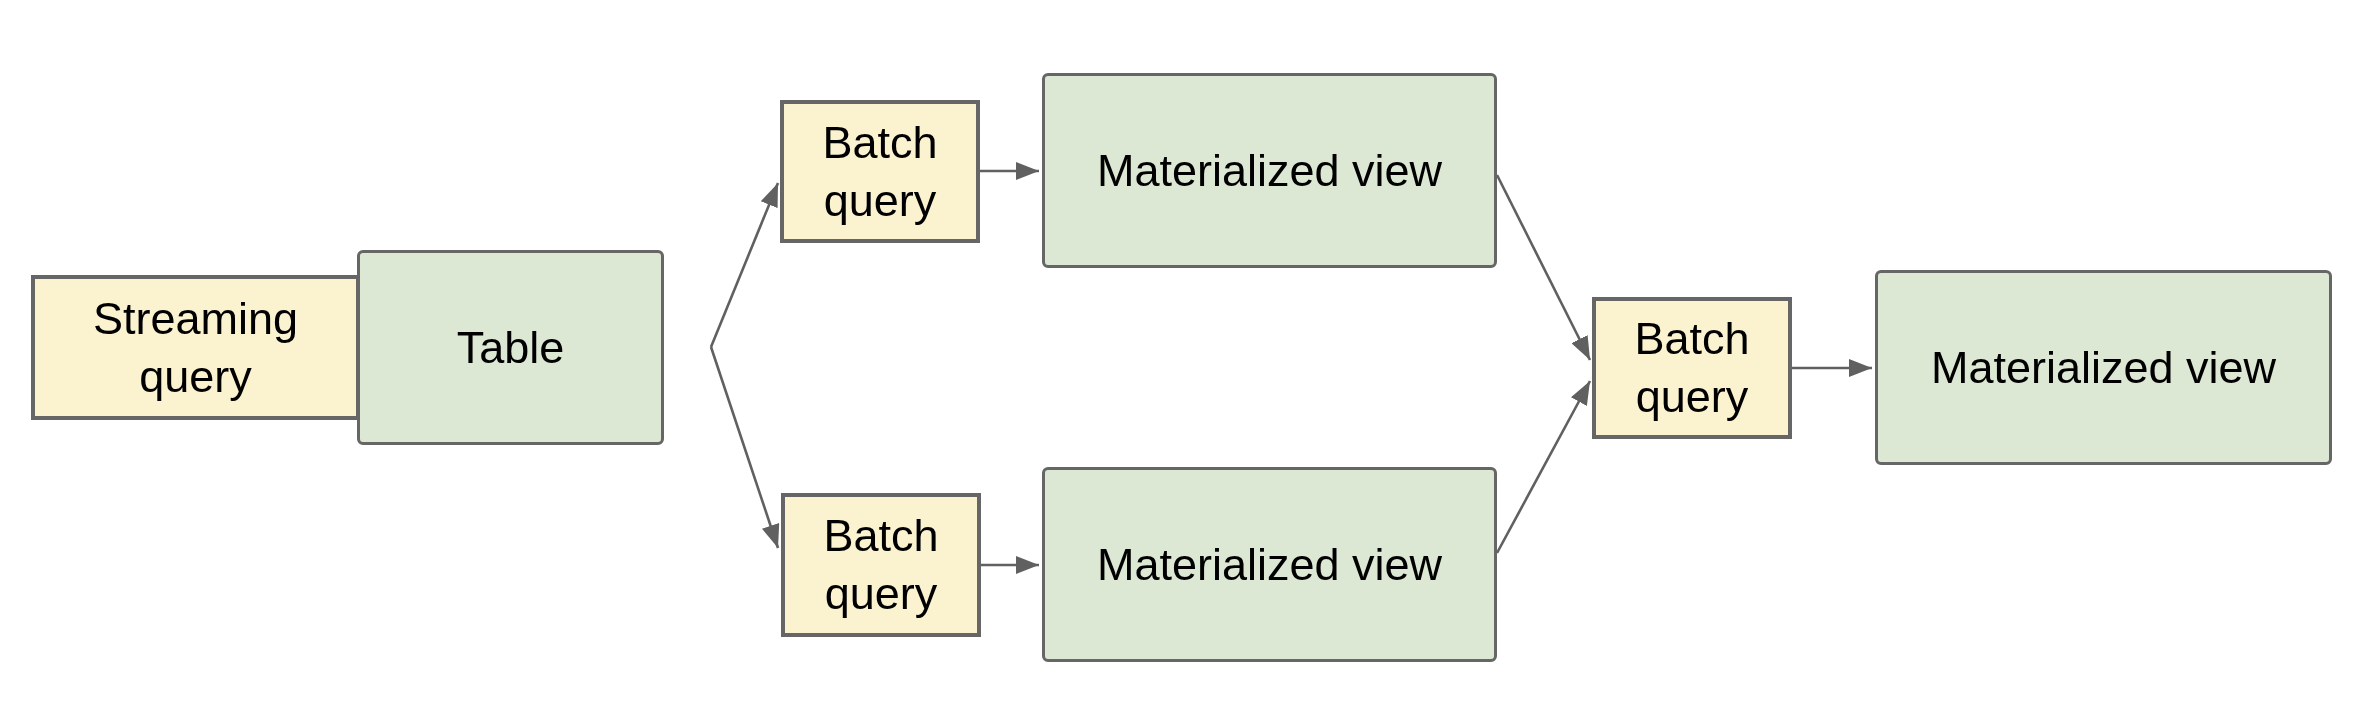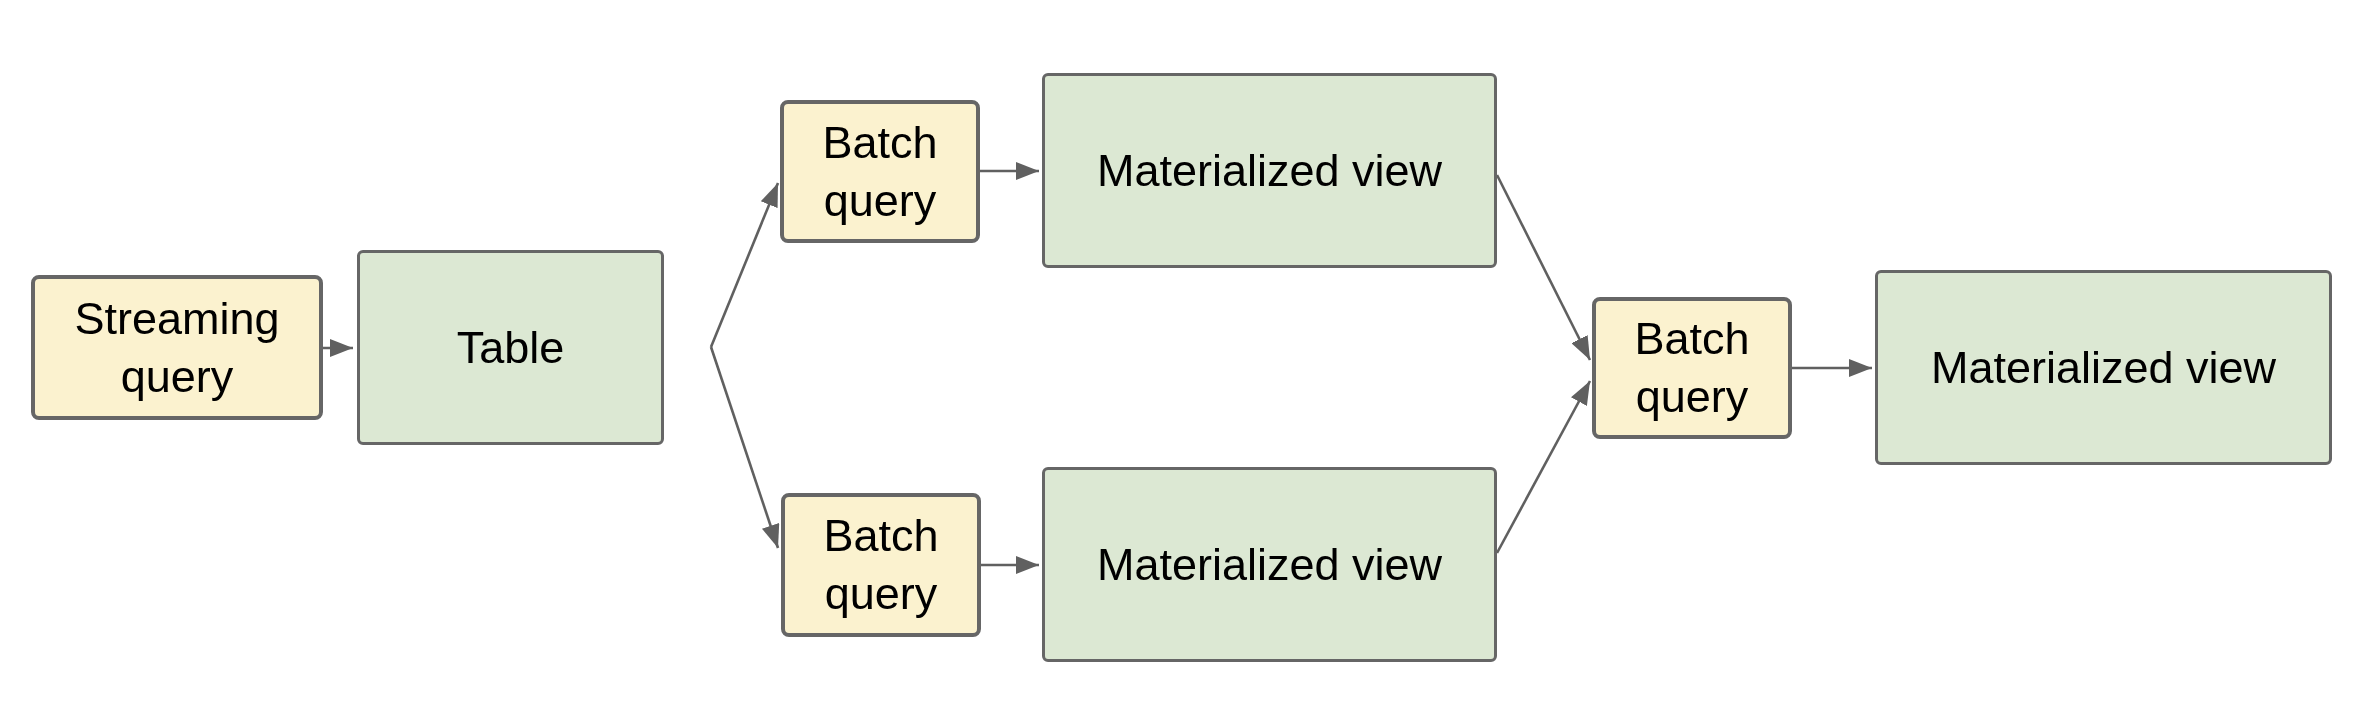--- a/index.html
+++ b/index.html
@@ -37,21 +37,21 @@
     text-align: center;
     box-sizing: border-box;
     padding: 0 14px;
     font-size: 45px;
     line-height: 1.28;
     color: var(--text, #000000);
   }
   .node.query {
     background: var(--query-fill, #fbf2cf);
     border: 4px solid var(--shape-border, #666666);
-    border-radius: 8px;
+    border-radius: 0;
   }
   .node.entity {
     background: var(--entity-fill, #dce8d3);
     border: 3px solid var(--shape-border, #666666);
     border-radius: 6px;
   }
 </style>
 </head>
 <body>
 
@@ -67,21 +67,21 @@
     <line class="connector" x1="307" y1="348" x2="353" y2="348" marker-end="url(#arrow)"></line>
     <line class="connector" x1="711" y1="347" x2="778" y2="183" marker-end="url(#arrow)"></line>
     <line class="connector" x1="980" y1="171" x2="1039" y2="171" marker-end="url(#arrow)"></line>
     <line class="connector" x1="711" y1="347" x2="778" y2="548" marker-end="url(#arrow)"></line>
     <line class="connector" x1="981" y1="565" x2="1039" y2="565" marker-end="url(#arrow)"></line>
     <line class="connector" x1="1497" y1="175" x2="1590" y2="360" marker-end="url(#arrow)"></line>
     <line class="connector" x1="1497" y1="553" x2="1590" y2="381" marker-end="url(#arrow)"></line>
     <line class="connector" x1="1792" y1="368" x2="1872" y2="368" marker-end="url(#arrow)"></line>
   </svg>
 
-  <div class="node query" style="left:31px; top:275px; width:292px; height:145px;">
+  <div class="node query" style="left:31px; top:275px; width:329px; height:145px;">
     <span>Streaming query</span>
   </div>
 
   <div class="node entity" style="left:357px; top:250px; width:307px; height:195px;">
     <span>Table</span>
   </div>
 
   <div class="node query" style="left:780px; top:100px; width:200px; height:143px;">
     <span>Batch query</span>
   </div>

